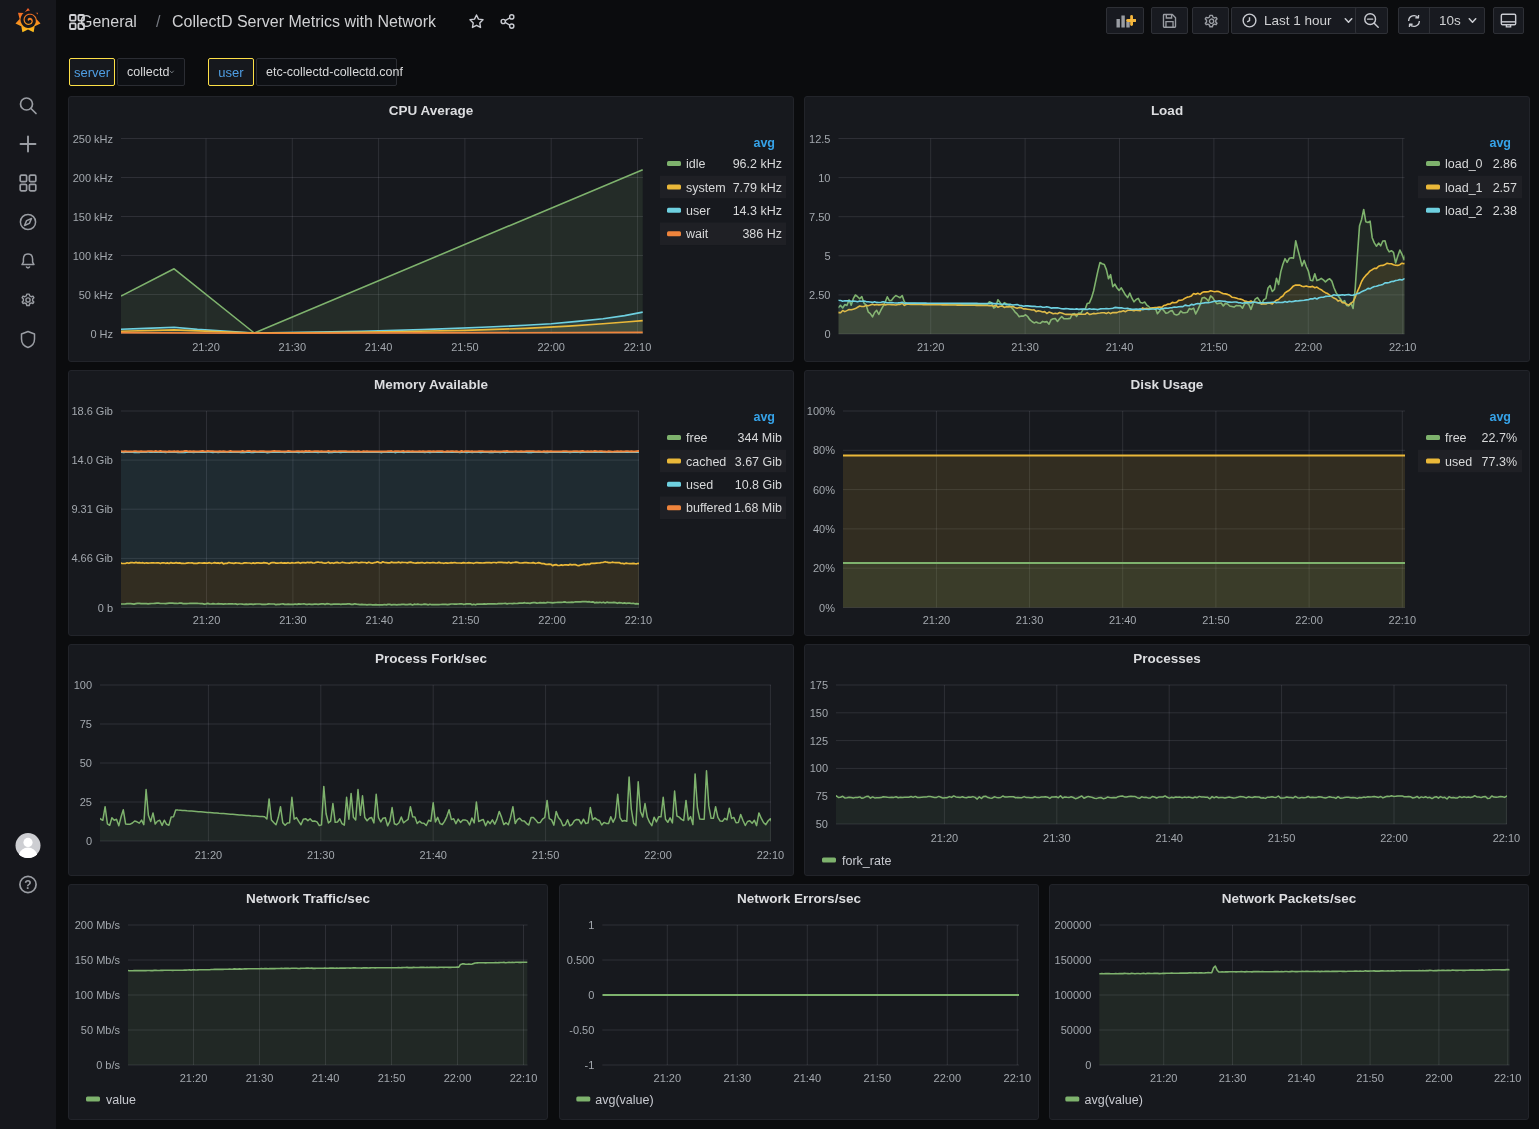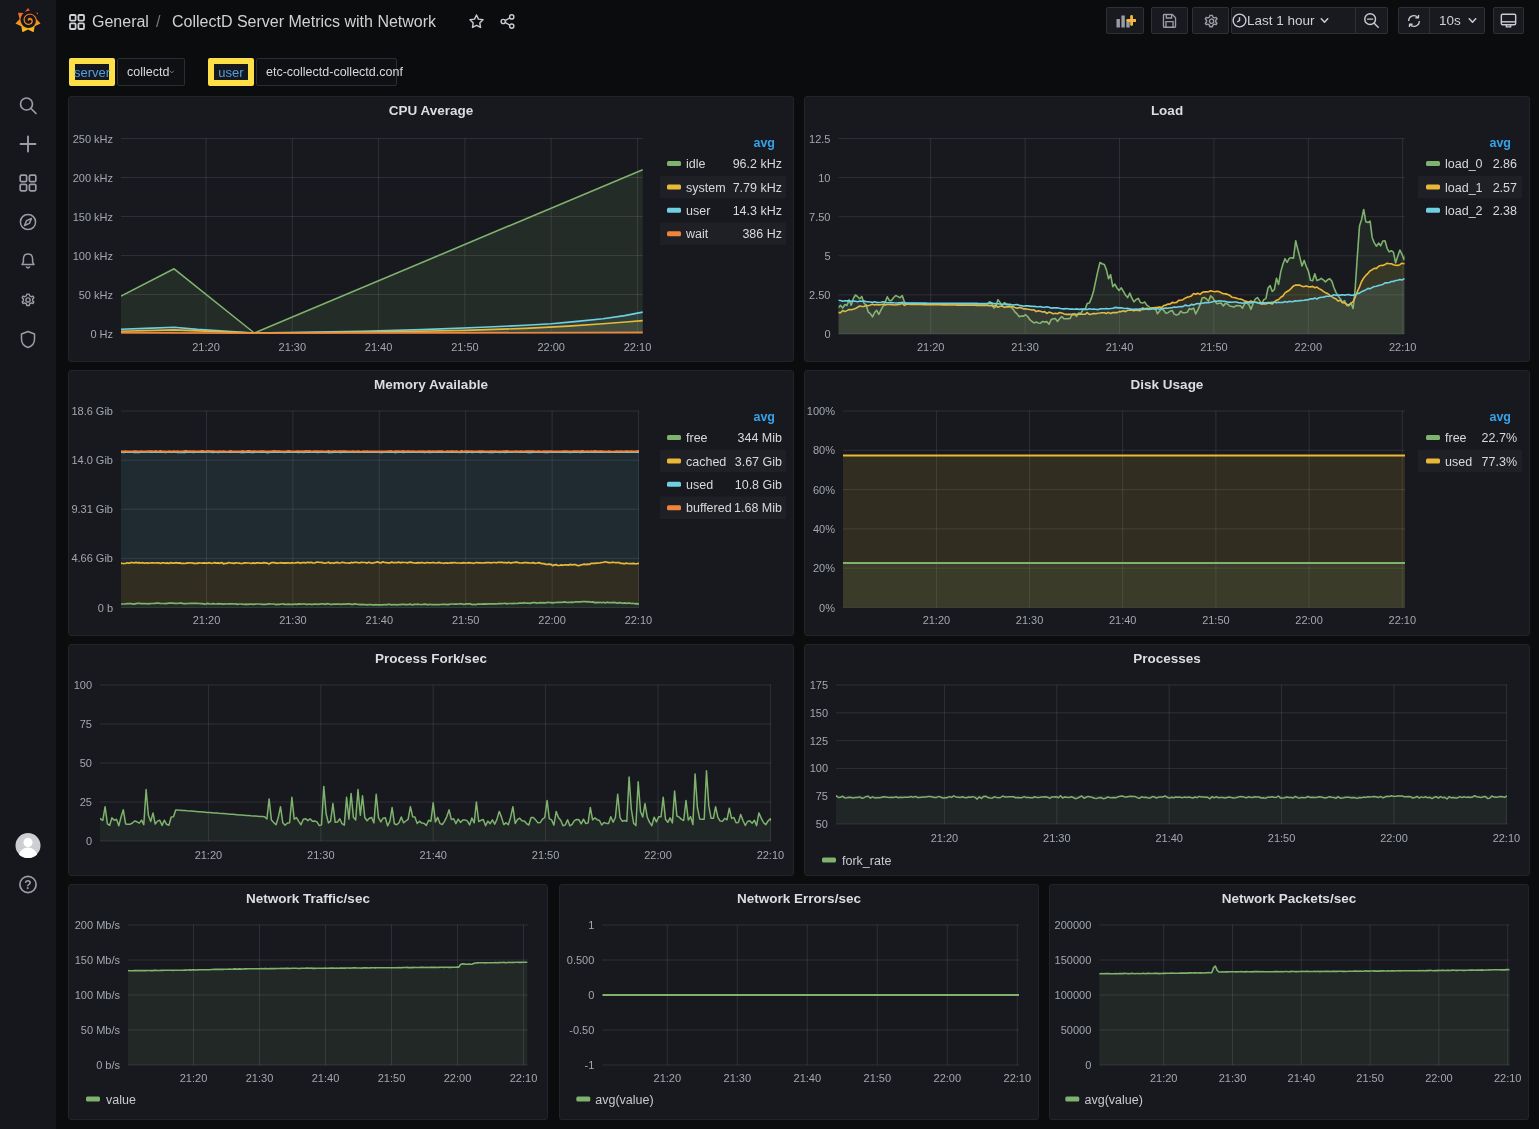--- a/index.html
+++ b/index.html
@@ -2,21 +2,21 @@
 <html><head>
 <meta charset="utf-8">
 <style>
 * { margin:0; padding:0; box-sizing:border-box; }
 html,body { width:1539px; height:1129px; background:#0b0c0e; font-family:"Liberation Sans",sans-serif; overflow:hidden; }
 .panel { position:absolute; background:#17191e; border:1px solid #22242a; border-radius:3px; }
 .sidebar { position:absolute; left:0; top:0; width:56px; height:1129px; background:#16171c; }
 .sideicon { position:absolute; left:0; width:56px; display:flex; justify-content:center; }
 .navtext { position:absolute; color:#d0d1d3; font-size:16px; line-height:17px; }
 .toolbtn { position:absolute; top:7px; height:27px; background:#181a20; border:1px solid #2e3036; border-radius:2px; display:flex; align-items:center; justify-content:center; }
-.vlabel { position:absolute; top:58px; height:28px; background:#16181d; border:6px solid #fde047; border-radius:2px; color:#4f9ee3; font-size:13px; display:flex; align-items:center; padding:0 10px; }
+.vlabel { position:absolute; top:58px; height:28px; background:#16181d; border:1px solid #fde047; border-radius:2px; color:#4f9ee3; font-size:13px; display:flex; align-items:center; padding:0 10px; }
 .vvalue { position:absolute; top:58px; height:28px; background:#0e1014; border:1px solid #2b2d33; border-radius:2px; color:#d8d9da; font-size:12.5px; display:flex; align-items:center; justify-content:space-between; padding:0 9px; white-space:nowrap; }
 </style>
 </head>
 <body>
 
 <div class="sidebar"></div>
 <svg style="position:absolute;left:14px;top:6px" width="28" height="29" viewBox="0 0 28 29">
  <defs>
   <linearGradient id="glg" x1="0" y1="0" x2="0" y2="1">
    <stop offset="0" stop-color="#f05a28"></stop>
@@ -85,21 +85,21 @@
   </svg>
 
 <svg style="position:absolute;left:69px;top:14px" width="16" height="16" viewBox="0 0 16 16">
     <g fill="none" stroke="#cfd0d4" stroke-width="1.8">
       <rect x="1" y="1" width="5.6" height="5.6" rx="1"></rect>
       <rect x="9.4" y="1" width="5.6" height="5.6" rx="1"></rect>
       <rect x="1" y="9.4" width="5.6" height="5.6" rx="1"></rect>
       <rect x="9.4" y="9.4" width="5.6" height="5.6" rx="1"></rect>
     </g>
   </svg>
-<div class="navtext" style="left:92px;top:13px">General</div>
+<div class="navtext" style="left:80px;top:13px">General</div>
 <div class="navtext" style="left:156px;top:13px;color:#74787f">/</div>
 <div class="navtext" style="left:172px;top:13px">CollectD Server Metrics with Network</div>
 <svg style="position:absolute;left:468px;top:13px" width="17" height="17" viewBox="0 0 24 24">
     <path fill="none" stroke="#c9cbd1" stroke-width="2" stroke-linejoin="round" d="M12 2.8 L14.8 8.6 L21.2 9.5 L16.6 14 L17.7 20.4 L12 17.4 L6.3 20.4 L7.4 14 L2.8 9.5 L9.2 8.6 Z"></path>
   </svg>
 <svg style="position:absolute;left:499px;top:13px" width="17" height="17" viewBox="0 0 24 24">
     <g fill="none" stroke="#c9cbd1" stroke-width="2">
       <circle cx="18" cy="5.5" r="3"></circle>
       <circle cx="6" cy="12" r="3"></circle>
       <circle cx="18" cy="18.5" r="3"></circle>
@@ -128,21 +128,21 @@
         <path d="M7.5 3.8 v4.7 h7.5 v-4.7"></path>
         <path d="M7 21 v-7.5 h10 V21"></path>
       </g>
     </svg>
 </div>
 <div class="toolbtn" style="left:1192px;width:37px">
  <svg width="18" height="18" viewBox="0 0 24 24">
       <path fill="none" stroke="#9a9da3" stroke-width="1.9" stroke-linejoin="round" d="M11.2 3.2 L12.8 3.2 L13.5 5.5 A6.8 6.8 0 0 1 15.5 6.6 L17.8 5.9 L19 7.9 L17.3 9.6 A6.8 6.8 0 0 1 17.3 11.9 L19 13.6 L17.8 15.6 L15.5 14.9 A6.8 6.8 0 0 1 13.5 16 L12.8 18.3 L9.6 18.3 L8.9 16 A6.8 6.8 0 0 1 6.9 14.9 L4.6 15.6 L3.4 13.6 L5.1 11.9 A6.8 6.8 0 0 1 5.1 9.6 L3.4 7.9 L4.6 5.9 L6.9 6.6 A6.8 6.8 0 0 1 8.9 5.5 L9.6 3.2 Z M11.2 8.2 A2.8 2.8 0 1 0 12.4 13.8 A2.8 2.8 0 1 0 11.2 8.2" transform="translate(1,1.3)"></path>
     </svg>
 </div>
-<div class="toolbtn" style="left:1231px;width:148px;justify-content:flex-start;gap:0">
+<div class="toolbtn" style="left:1231px;width:148px;justify-content:flex-start;padding-left:10px;gap:7px">
  <svg width="15" height="15" viewBox="0 0 16 16">
       <g fill="none" stroke="#c9cbd1" stroke-width="1.5">
         <circle cx="8" cy="8" r="6.8"></circle>
         <path d="M8 4.5 V8 L5.5 9.5"></path>
       </g>
     </svg>
  <span style="color:#d0d1d3;font-size:13.5px">Last 1 hour</span>
  <svg width="11" height="11" viewBox="0 0 12 12" style="margin-left:4px">
       <path fill="none" stroke="#c9cbd1" stroke-width="1.6" d="M2.5 4 L6 8 L9.5 4" stroke-linecap="round" stroke-linejoin="round"></path>
     </svg>

